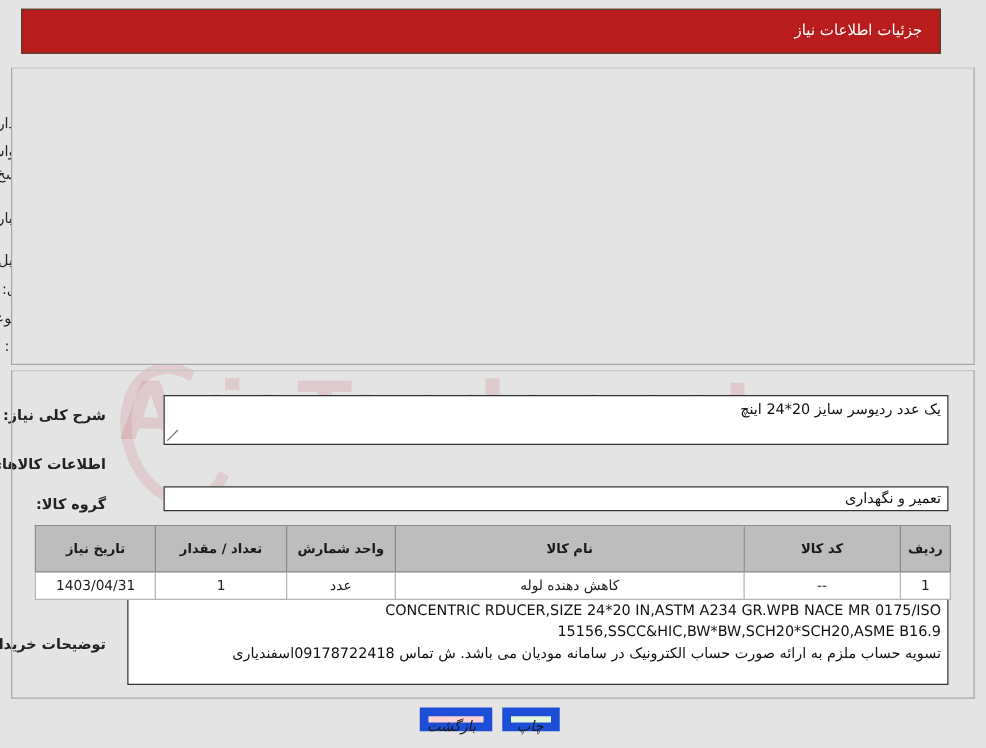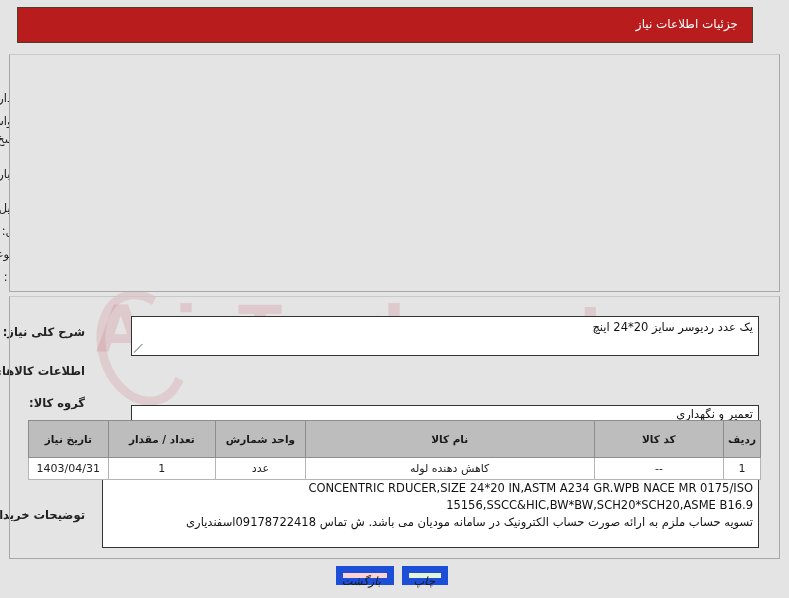--- a/index.html
+++ b/index.html
@@ -173,21 +173,21 @@
     font-size: 10.5px;
     height: 22px;
     padding: 12px 4px;
     text-align: center;
   }
   #goods-table td {
     background: #ffffff;
     border: 1px solid #b5b5b5;
     color: #222222;
     height: 22px;
-    padding: 0 4px;
+    padding: 0 16px;
     text-align: center;
     font-size: 11px;
   }
 
   
   .btn {
     position: absolute;
     height: 19px;
     border: 7px solid #1d4ed8;
     font-size: 11.5px;
@@ -273,21 +273,21 @@
 
 <div class="lbl bold" style="right:704px; top:325px;">شرح کلی نیاز:</div>
 <div class="ta" style="right:30px; left:131px; top:316px; height:40px;">
   <span>یک عدد ردیوسر سایز 20*24 اینچ</span>
   <span class="grip"></span>
 </div>
 
 <div class="lbl bold" style="right:704px; top:364px;">اطلاعات کالاهای مورد نیاز</div>
 
 <div class="lbl bold" style="right:704px; top:396px;">گروه کالا:</div>
-<div class="ta" style="right:30px; left:131px; top:389px; height:20px; line-height:15px; padding-top:1px;margin-top:16px;">
+<div class="ta" style="right:30px; left:131px; top:389px; height:20px; line-height:15px; padding-top:1px;">
   <span>تعمیر و نگهداری</span>
 </div>
 
 <table id="goods-table">
   <thead>
     <tr>
       <th style="width:32px;">ردیف</th>
       <th style="width:136px;">کد کالا</th>
       <th style="width:305px;">نام کالا</th>
       <th style="width:92px;margin-top:12px;">واحد شمارش</th>

